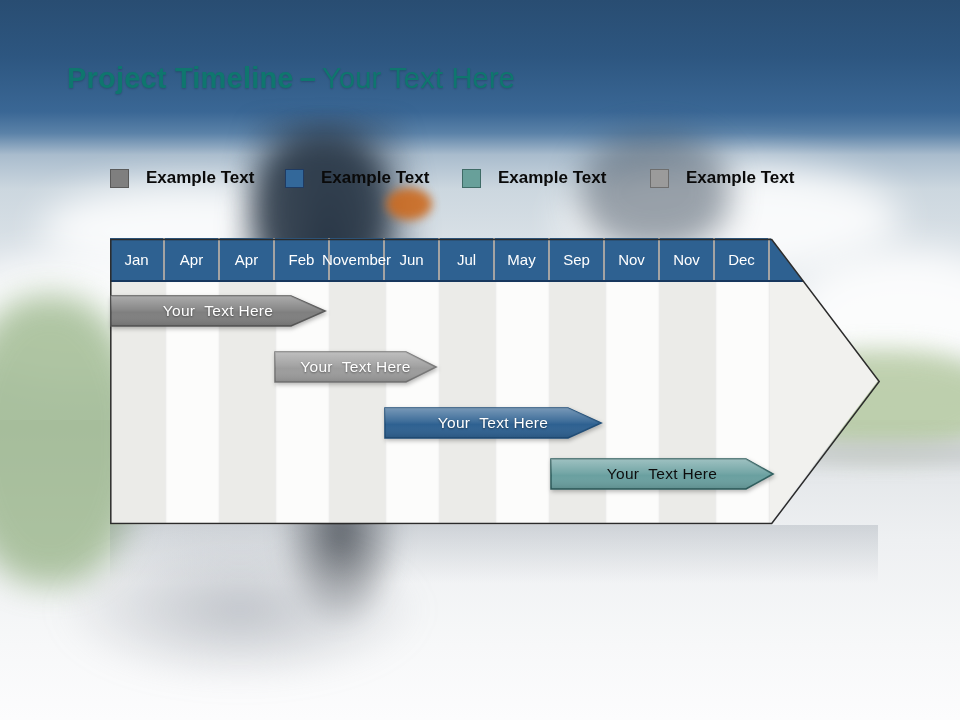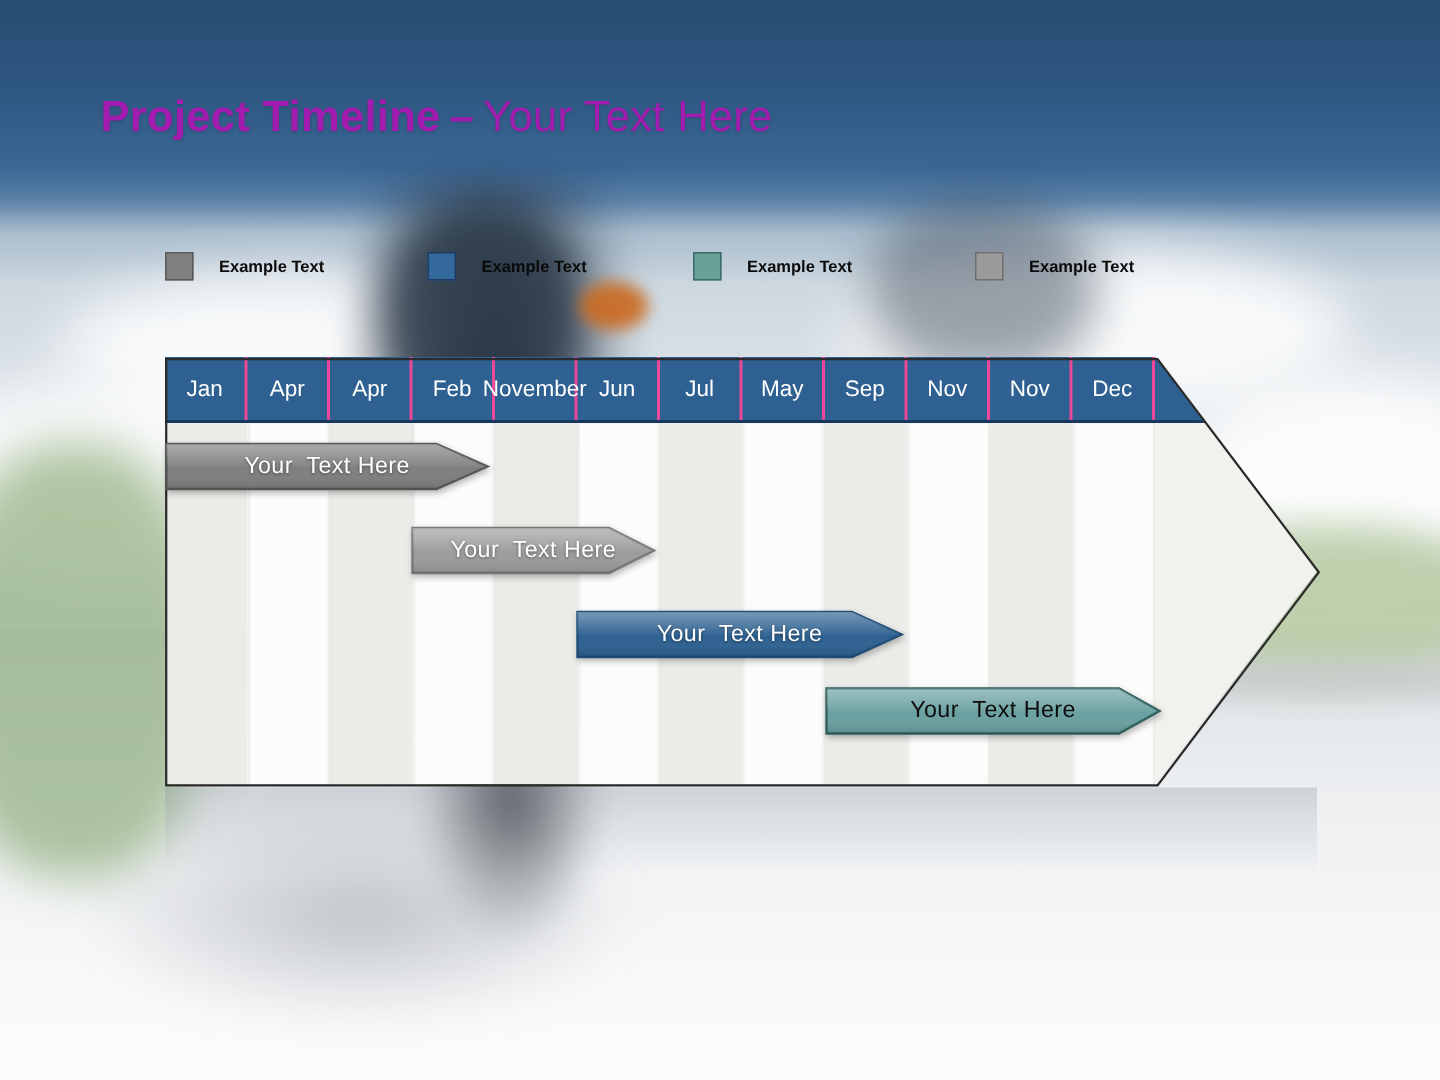--- a/index.html
+++ b/index.html
@@ -39,36 +39,36 @@
     background:#3b4a5a;border-radius:45%;filter:blur(16px);opacity:.5;}
   .bike-orange{position:absolute;left:386px;top:188px;width:46px;height:32px;
     background:#cc6a1f;border-radius:50%;filter:blur(5px);opacity:.9;}
   .bike-wheel{position:absolute;left:278px;top:430px;width:125px;height:200px;
     background:radial-gradient(ellipse, rgba(40,45,52,.8), rgba(40,45,52,0) 70%);
     filter:blur(10px);}
   .bike-shadow{position:absolute;left:55px;top:535px;width:370px;height:150px;
     background:radial-gradient(ellipse, rgba(148,154,164,.55), rgba(148,154,164,0) 70%);
     filter:blur(14px);}
   
-  .title{position:absolute;left:67px;top:62px;color:#a21caf;font-size:29px;
+  .title{position:absolute;left:67px;top:62px;color:#0f766e;font-size:29px;
     letter-spacing:.2px;white-space:nowrap;text-shadow:0 1px 2px rgba(0,0,0,.18);}
   .title .t-bold{font-weight:700;}
   .title .t-dash{font-weight:700;padding:0 6px;}
   .title .t-light{font-weight:400;}
   
   .legend-item{position:absolute;top:168px;display:flex;align-items:center;}
   .legend-swatch{width:19px;height:19px;box-sizing:border-box;border:1.5px solid #555;flex:0 0 auto;}
-  .legend-label{margin-left:17px;font-size:11px;font-weight:700;color:#0a0a0a;white-space:nowrap;}
+  .legend-label{margin-left:17px;font-size:17px;font-weight:700;color:#0a0a0a;white-space:nowrap;}
   
   .timeline{position:absolute;left:110px;top:238px;width:768px;height:285px;}
   .tl-clip{position:absolute;inset:0;
     clip-path:polygon(0 0, 660px 0, 768px 142.5px, 660px 285px, 0 285px);}
   .tl-header{position:absolute;left:0;top:0;width:100%;height:44px;display:flex;
     background:#2e6191;border-bottom:2px solid #17375e;box-sizing:border-box;}
-  .tl-cell{width:55px;box-sizing:border-box;border-right:2px solid #ec4899;
+  .tl-cell{width:55px;box-sizing:border-box;border-right:2px solid #a3a3a3;
     display:flex;align-items:center;justify-content:center;
     color:#ffffff;font-size:15px;}
   .tl-cell-fill{flex:1;background:#2e6191;}
   .tl-cols{position:absolute;left:0;top:44px;width:100%;bottom:0;display:flex;}
   .tl-col{width:55px;flex:0 0 auto;}
   .tl-col.odd{background:#ebebe8;}
   .tl-col.even{background:#fcfcfb;
     box-shadow:inset 2px 0 3px -2px rgba(0,0,0,.18), inset -2px 0 3px -2px rgba(0,0,0,.18);}
   .tl-col-fill{flex:1;background:#f1f1ee;}
   .tl-outline{position:absolute;left:0;top:0;overflow:visible;pointer-events:none;}

